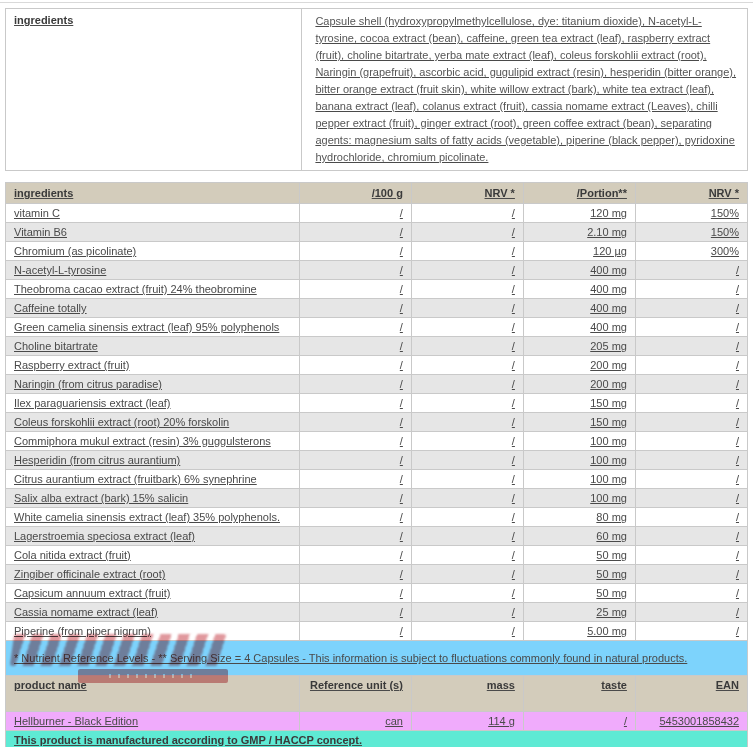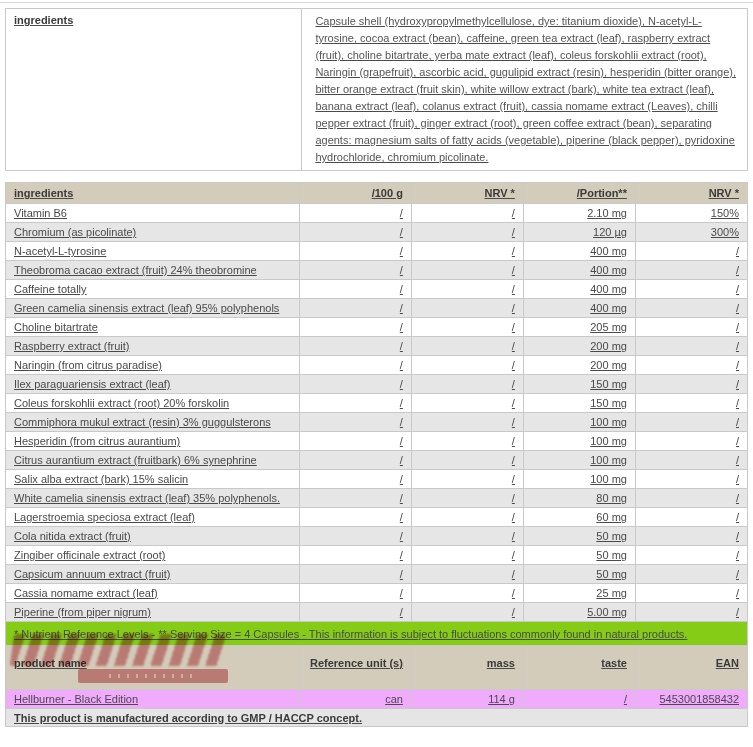--- a/index.html
+++ b/index.html
@@ -27,29 +27,29 @@
   }
   table.data col.c1{width:39.6%;}
   table.data col.cn{width:15.1%;}
   tr.hdr th{
     background:#d3ccbb;color:#3a3a3a;font-weight:bold;text-align:right;height:21px;
   }
   tr.hdr th:first-child{text-align:left;}
   tr.row td{height:19px;text-align:right;background:#ffffff;}
   tr.row td:first-child{text-align:left;}
   tr.row:nth-child(even) td{background:#e6e6e6;}
-  tr.footnote-row td{height:24px;background:#84cc16;text-align:left;white-space:nowrap;}
+  tr.footnote-row td{height:35px;background:#7dd3fc;text-align:left;white-space:nowrap;}
   tr.prod-hdr th{
     background:#d3ccbb;color:#3a3a3a;font-weight:bold;text-align:right;
-    height:44px;vertical-align:top;padding-top:11px;white-space:normal;
+    height:36px;vertical-align:top;padding-top:3px;white-space:normal;
   }
   tr.prod-hdr th:first-child{text-align:left;}
   tr.prod-row td{height:19px;background:#f0abfc;text-align:right;}
   tr.prod-row td:first-child{text-align:left;}
-  tr.note-row td{height:18px;background:#e5e5e5;text-align:left;font-weight:bold;color:#3a3a3a;}
+  tr.note-row td{height:18px;background:#5eead4;text-align:left;font-weight:bold;color:#3a3a3a;}
 
   
   .watermark{
     position:absolute;left:3px;top:612px;width:250px;height:82px;
     pointer-events:none;z-index:5;mix-blend-mode:multiply;opacity:.5;
   }
   .wm-script{
     position:absolute;left:4px;top:14px;width:212px;height:32px;
     background:repeating-linear-gradient(100deg,#c2323c 0 11px,transparent 11px 18px);
     filter:blur(1.2px);transform:skewX(-8deg);border-radius:3px;
@@ -91,20 +91,27 @@
       <th>ingredients</th>
       <th>/100 g</th>
       <th>NRV *</th>
       <th>/Portion**</th>
       <th>NRV *</th>
     </tr>
 
     </tbody>
       <tbody>
         <tr class="row">
+          <td>vitamin C</td>
+          <td>/</td>
+          <td>/</td>
+          <td>120 mg</td>
+          <td>150%</td>
+        </tr>
+        <tr class="row">
           <td>Vitamin B6</td>
           <td>/</td>
           <td>/</td>
           <td>2.10 mg</td>
           <td>150%</td>
         </tr>
         <tr class="row">
           <td>Chromium (as picolinate)</td>
           <td>/</td>
           <td>/</td>

